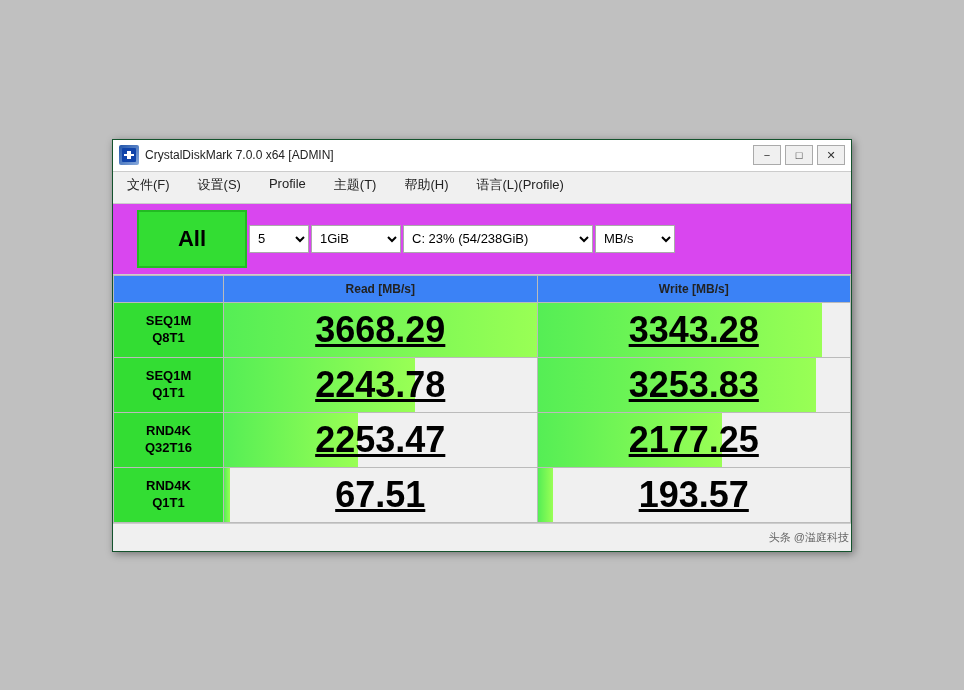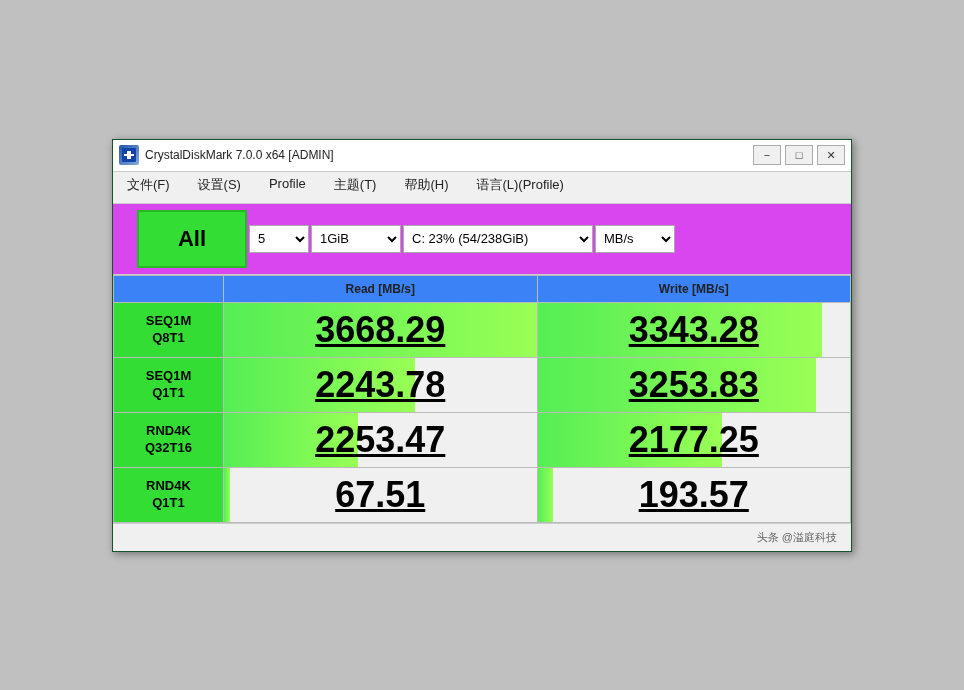--- a/index.html
+++ b/index.html
@@ -165,21 +165,21 @@
     .bar-green-full {
       background: linear-gradient(to right, #55ee55, #99ff55);
     }
     .bottom-bar {
       height: 28px;
       background: #f0f0f0;
       border-top: 1px solid #ccc;
       display: flex;
       align-items: center;
       justify-content: flex-end;
-      padding: 0 14px;
+      padding: 0 2px;
       font-size: 11px;
       color: #888;
     }
     .watermark {
       font-size: 11px;
       color: #666;
     }
   </style>
 </head>
 <body>

